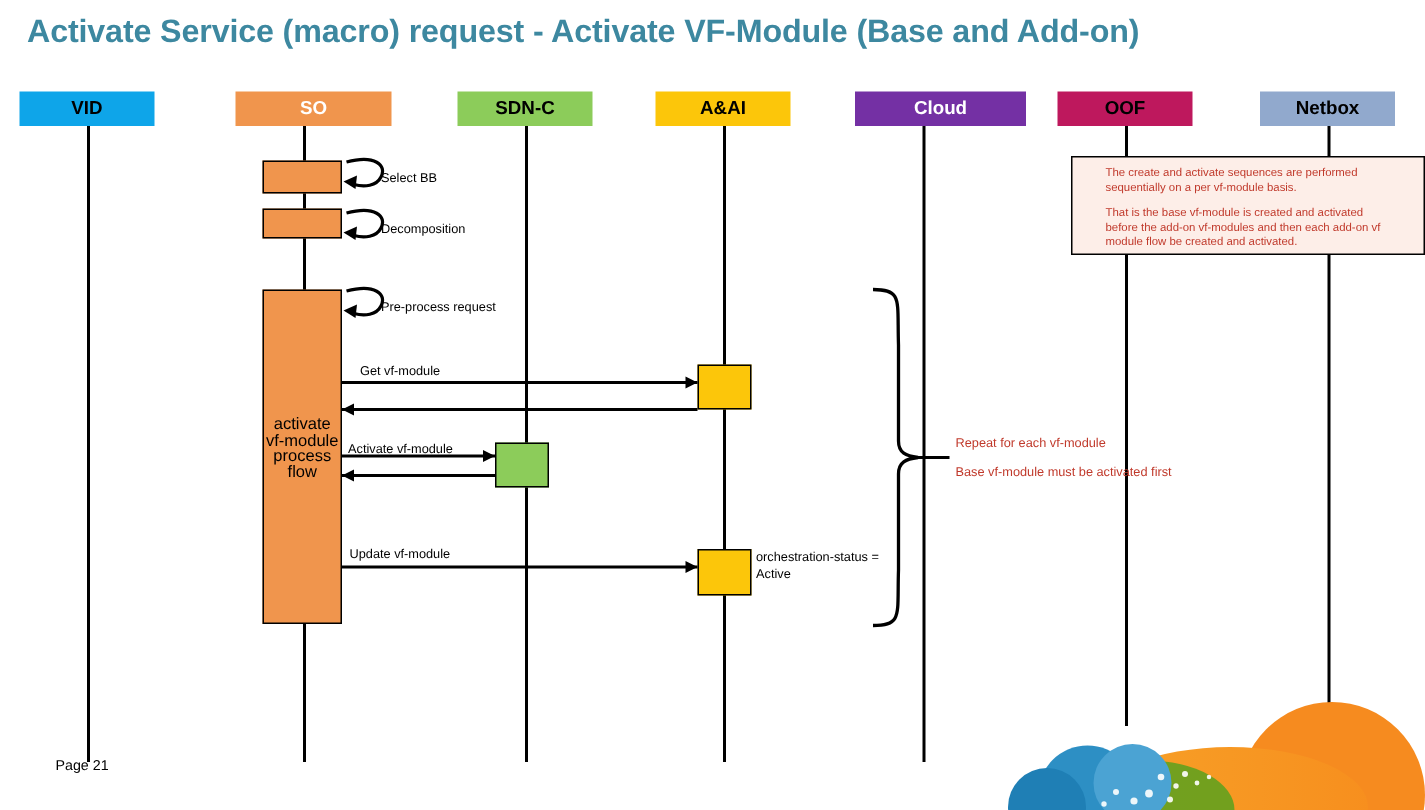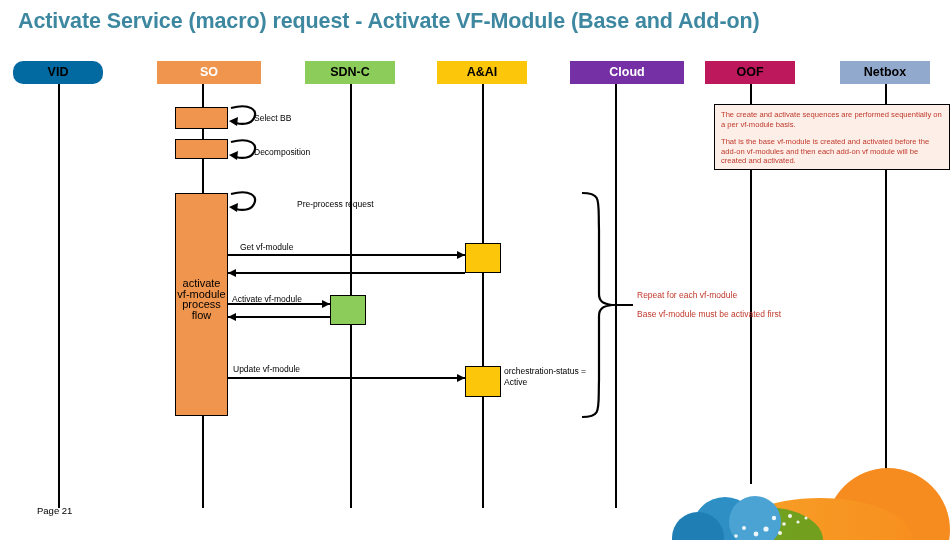--- a/index.html
+++ b/index.html
@@ -84,21 +84,21 @@
     color: #000000;
     white-space: nowrap;
   }
 
   
   .note-box {
     position: absolute;
     background: #fdeee8;
     border: 1px solid #000000;
     box-sizing: border-box;
-    padding: 5px 6px;
+    padding: 5px 22px;
   }
   .note-para {
     font-size: 7.6px;
     line-height: 9.5px;
     color: #c0392b;
     margin: 0;
   }
   .note-para + .note-para { margin-top: 8px; }
 
   .brace-label {
@@ -136,21 +136,21 @@
   }
 </style>
 </head>
 <body>
 
 <div id="slide">
 
   <div id="title">Activate Service (macro) request - Activate VF-Module (Base and Add-on)</div>
 
   <div id="lanes-layer">
-      <div class="lane-header" style="left: 13px; top: 61px; width: 90px; background: #0369a1; color: rgb(0, 0, 0); border-radius: 10px;">VID</div>
+      <div class="lane-header" style="left: 13px; top: 61px; width: 90px; background: #0ea5e9; color: rgb(0, 0, 0);">VID</div>
       <div class="lane-header" style="left: 157px; top: 61px; width: 104px; background: rgb(240, 149, 77); color: rgb(255, 255, 255);">SO</div>
       <div class="lane-header" style="left: 305px; top: 61px; width: 90px; background: rgb(140, 204, 90); color: rgb(0, 0, 0);">SDN-C</div>
       <div class="lane-header" style="left: 437px; top: 61px; width: 90px; background: rgb(252, 198, 10); color: rgb(0, 0, 0);">A&amp;AI</div>
       <div class="lane-header" style="left: 570px; top: 61px; width: 114px; background: rgb(116, 48, 164); color: rgb(255, 255, 255);">Cloud</div>
       <div class="lane-header" style="left: 705px; top: 61px; width: 90px; background: #be185d; color: rgb(0, 0, 0);">OOF</div>
       <div class="lane-header" style="left: 840px; top: 61px; width: 90px; background: rgb(145, 169, 205); color: rgb(0, 0, 0);">Netbox</div>
     </div>
   <div id="lifelines-layer">
       <div class="lifeline" style="left: 58px; top: 84px; height: 424px;"></div>
       <div class="lifeline" style="left: 202px; top: 84px; height: 424px;"></div>
@@ -179,21 +179,21 @@
       <div class="msg-label" style="left: 254px; top: 113px;">Select BB</div>
       <svg viewBox="0 0 34 26" style="position: absolute; left: 228px; top: 138px; width: 34px; height: 26px;">
         <path d="M 3 4 C 22 -1, 30 6, 26 14 C 23 20, 15 21, 8 19" fill="none" stroke="#000" stroke-width="2.2"></path>
         <path d="M 10 13 L 9 22 L 1 17 Z" fill="#000"></path>
       </svg>
       <div class="msg-label" style="left: 254px; top: 147px;">Decomposition</div>
       <svg viewBox="0 0 34 26" style="position: absolute; left: 228px; top: 190px; width: 34px; height: 26px;">
         <path d="M 3 4 C 22 -1, 30 6, 26 14 C 23 20, 15 21, 8 19" fill="none" stroke="#000" stroke-width="2.2"></path>
         <path d="M 10 13 L 9 22 L 1 17 Z" fill="#000"></path>
       </svg>
-      <div class="msg-label" style="left: 254px; top: 199px; padding-left: 43px;">Pre-process request</div>
+      <div class="msg-label" style="left: 254px; top: 199px;">Pre-process request</div>
     </div>
 
   <div id="messages-layer">
       <div class="msg-line" style="left: 228px; top: 254px; width: 237px;"></div>
       <div class="arrow-r" style="top: 250.5px; left: 457px;"></div>
       <div class="msg-label" style="left: 240px; top: 242px;">Get vf-module</div>
       <div class="msg-line" style="left: 228px; top: 272px; width: 237px;"></div>
       <div class="arrow-l" style="top: 268.5px; left: 228px;"></div>
       <div class="msg-line" style="left: 228px; top: 303px; width: 102px;"></div>
       <div class="arrow-r" style="top: 299.5px; left: 322px;"></div>
@@ -216,21 +216,21 @@
       <div class="msg-line" style="left: 611px; top: 304px; width: 22px;"></div>
     </div>
 
   <div class="status-label" id="orch-status" style="left: 504px; top: 366px;">
       <div>orchestration-status =</div>
       <div>Active</div>
     </div>
 
   <div class="note-box" id="info-note" style="left: 714px; top: 104px; width: 236px; height: 66px;">
       <p class="note-para">The create and activate sequences are performed sequentially on a per vf-module basis.</p>
-      <p class="note-para">That is the base vf-module is created and activated before the add-on vf-modules and then each add-on vf module will be created and activated.</p>
+      <p class="note-para">That is the base vf-module is created and activated before the add-on vf-modules and then each add-on vf module flow be created and activated.</p>
     </div>
 
   <div id="page-num">Page 21</div>
 
   <svg id="deco" viewBox="0 0 280 110">
     <defs>
       <linearGradient id="gOr" x1="0" y1="0" x2="1" y2="0">
         <stop offset="0%" stop-color="#f7a128"></stop>
         <stop offset="100%" stop-color="#f78f1e"></stop>
       </linearGradient>

